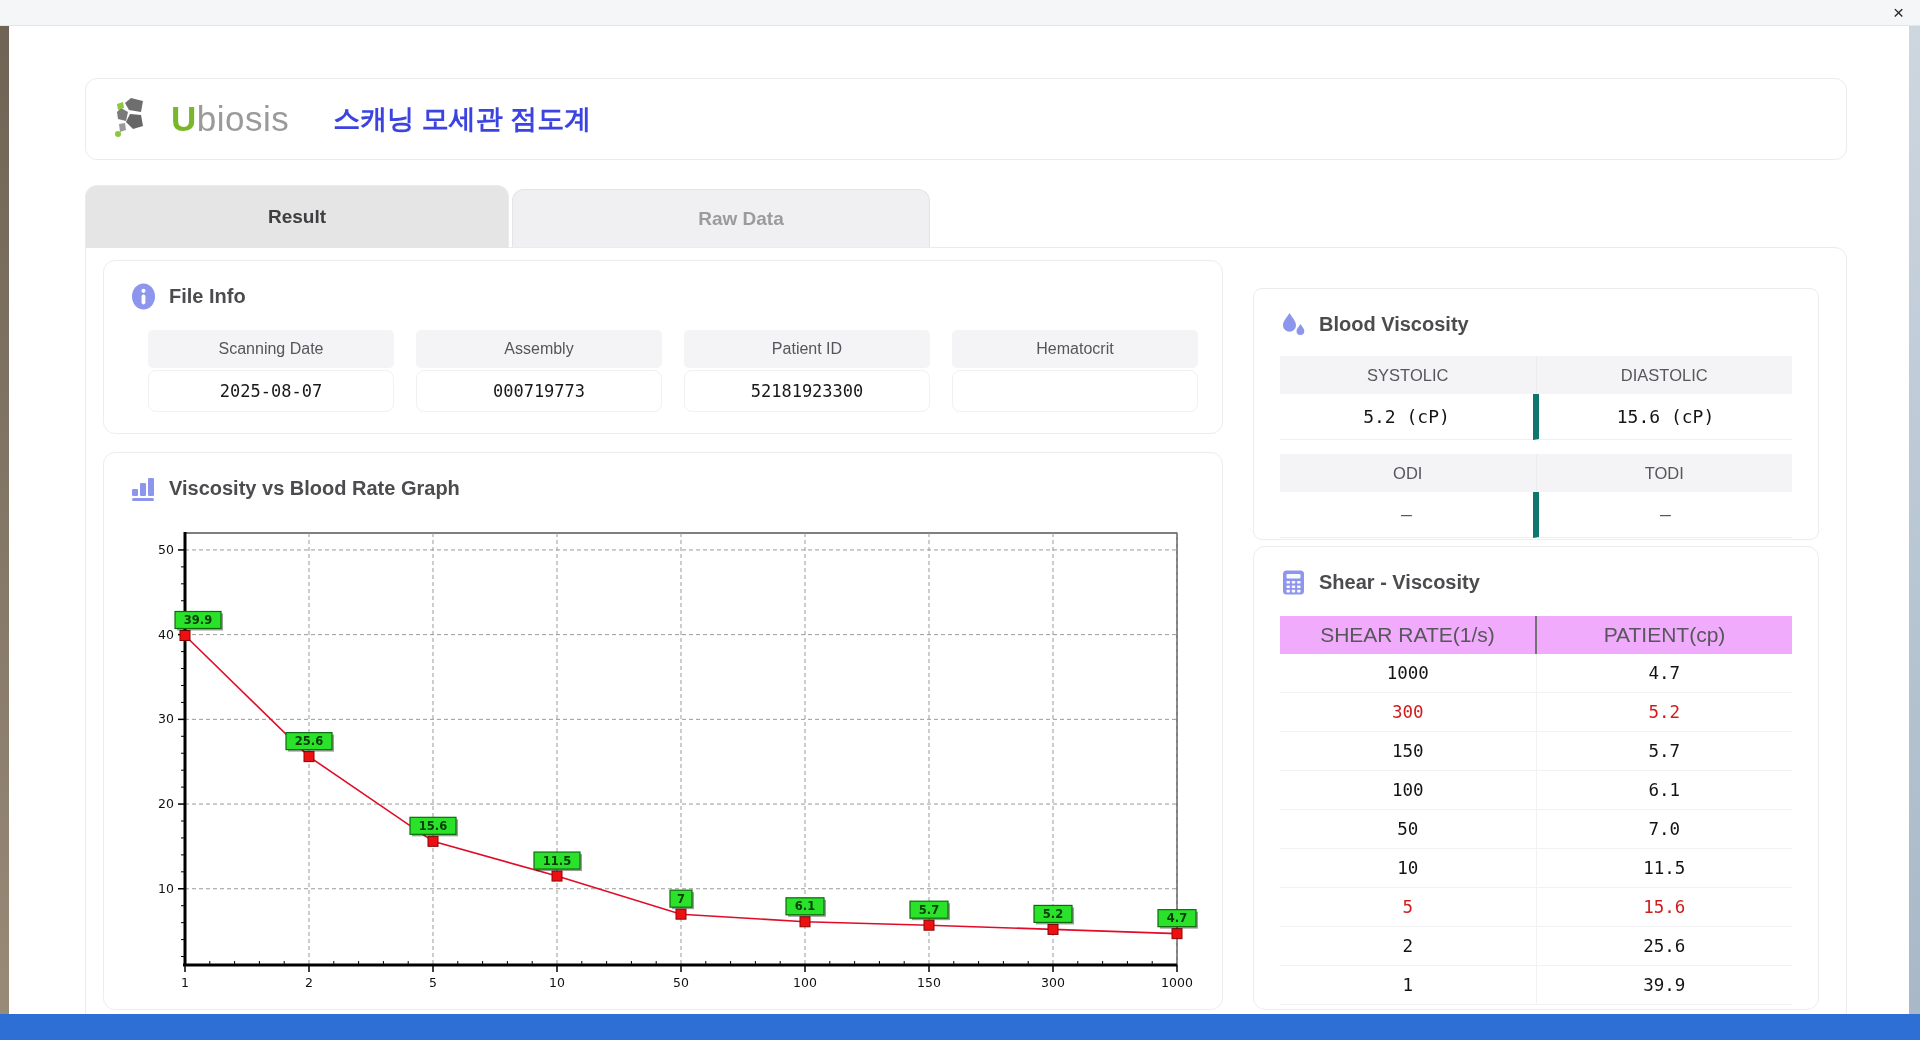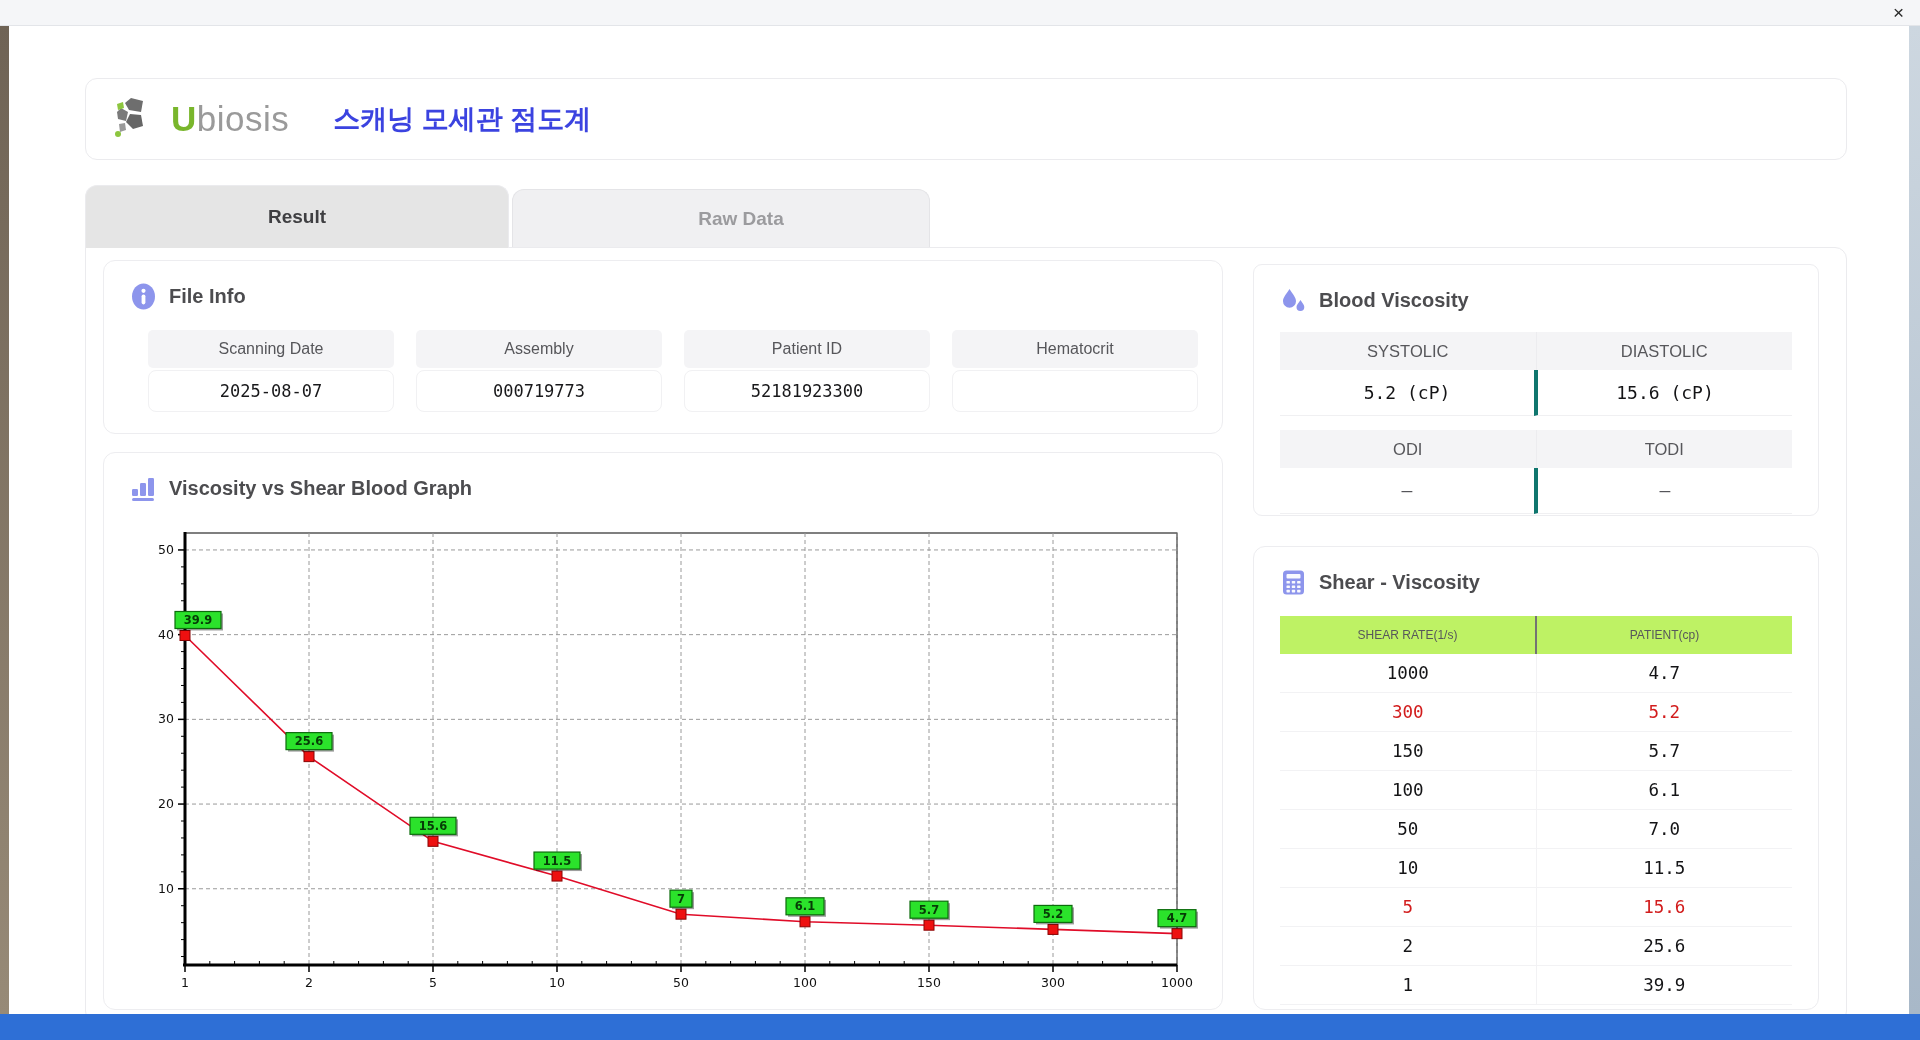--- a/index.html
+++ b/index.html
@@ -41,21 +41,21 @@
     border-radius:12px 12px 0 0; color:#9b9b9e; z-index:4; height:59px;padding-left:40px; }
 
   
   .content-container { position:absolute; left:85px; top:247px; width:1762px; height:776px;
     background:#fff; border:1px solid #ebebee; border-radius:0 12px 12px 12px; z-index:5; }
 
   
   .card { position:absolute; background:#fff; border:1px solid #ededf0; border-radius:12px; z-index:7; }
   .card-file   { left:103px; top:260px; width:1120px; height:174px; }
   .card-graph  { left:103px; top:452px; width:1120px; height:558px; }
-  .card-bv     { left:1253px; top:264px; width:566px; height:252px;border-radius:9px; }
+  .card-bv     { left:1253px; top:288px; width:566px; height:252px;border-radius:9px; }
   .card-sv     { left:1253px; top:546px; width:566px; height:464px; }
 
   .card-head { display:flex; align-items:center; gap:12px; padding:22px 0 0 26px; }
   .card-title { font-size:20px; font-weight:700; color:#4c4c4f; }
   .icon-badge { width:27px; height:27px; flex:0 0 auto; }
 
   
   .fields-row { display:flex; gap:22px; margin:20px 0 0 44px; }
   .field-group { width:246px; }
   .field-label { height:38px; background:#f4f4f6; border-radius:5px;
@@ -66,29 +66,29 @@
     font-size:17px; color:#18181a; font-family:"DejaVu Sans Mono", monospace; }
 
   
   .bv-table { margin:18px 26px 0 26px; }
   .bv-row { display:flex; }
   .bv-cell { flex:1; display:flex; align-items:center; justify-content:center; }
   .bv-h { height:38px; background:#f4f4f6; font-size:16.5px; color:#57575b; }
   .bv-h + .bv-h { border-left:1px solid #ececef; }
   .bv-v { height:46px; border-bottom:1px solid #f0f0f2; font-size:18px; color:#141416;
     font-family:"DejaVu Sans Mono", monospace; }
-  .bv-v + .bv-v { border-left:4px solid #0f766e; }
+  .bv-v + .bv-v { border-left:6px solid #0f766e; }
   .bv-gap { height:14px; }
   .bv-dash { color:#55555a; }
 
   
   .sv-table { margin:20px 26px 0 26px; }
   .sv-row { display:flex; }
   .sv-cell { flex:1; display:flex; align-items:center; justify-content:center; }
-  .sv-head .sv-cell { height:38px; background:#bef264; font-size:12px; color:#57575b; }
+  .sv-head .sv-cell { height:38px; background:#f0abfc; font-size:21px; color:#57575b; }
   .sv-head .sv-cell + .sv-cell { border-left:2px solid #737373; }
   .sv-body .sv-row { border-bottom:1px solid #f2f2f4; }
   .sv-body .sv-cell { height:38px; font-size:17.5px; color:#141416;
     font-family:"DejaVu Sans Mono", monospace; }
   .sv-body .sv-cell + .sv-cell { border-left:1px solid #f2f2f4; }
   .sv-red .sv-cell { color:#d21c1c; }
 
   
   .chart-wrap { position:absolute; left:24px; top:56px; }
   svg text { font-family:"DejaVu Sans", sans-serif; }
@@ -154,21 +154,21 @@
 </div>
 
 <div class="card card-graph">
   <div class="card-head">
     <svg class="icon-badge" viewBox="0 0 27 27">
       <rect x="2" y="14" width="6" height="7" rx="1.2" fill="#8d95ec"></rect>
       <rect x="10" y="8" width="6" height="13" rx="1.2" fill="#8d95ec"></rect>
       <rect x="18" y="3" width="6" height="18" rx="1.2" fill="#8d95ec"></rect>
       <rect x="2" y="23" width="22" height="3" rx="1.5" fill="#8d95ec"></rect>
     </svg>
-    <span class="card-title">Viscosity vs Shear Blood Graph</span>
+    <span class="card-title">Viscosity vs Blood Rate Graph</span>
   </div>
   <div class="chart-wrap">
     <svg id="chart-svg" width="1080" height="496">
         <rect x="57" y="24" width="992" height="432" fill="#fff" stroke="#000" stroke-width="1"></rect>
         <line x1="57" y1="379.7647058823529" x2="1049" y2="379.7647058823529" stroke="#9a9a9a" stroke-width="1" stroke-dasharray="4 3"></line>
         <line x1="50" y1="379.7647058823529" x2="57" y2="379.7647058823529" stroke="#000" stroke-width="1.5"></line>
         <text x="46" y="383.7647058823529" text-anchor="end" font-size="12.5" fill="#111">10</text>
         <line x1="57" y1="295.05882352941177" x2="1049" y2="295.05882352941177" stroke="#9a9a9a" stroke-width="1" stroke-dasharray="4 3"></line>
         <line x1="50" y1="295.05882352941177" x2="57" y2="295.05882352941177" stroke="#000" stroke-width="1.5"></line>
         <text x="46" y="299.05882352941177" text-anchor="end" font-size="12.5" fill="#111">20</text>

